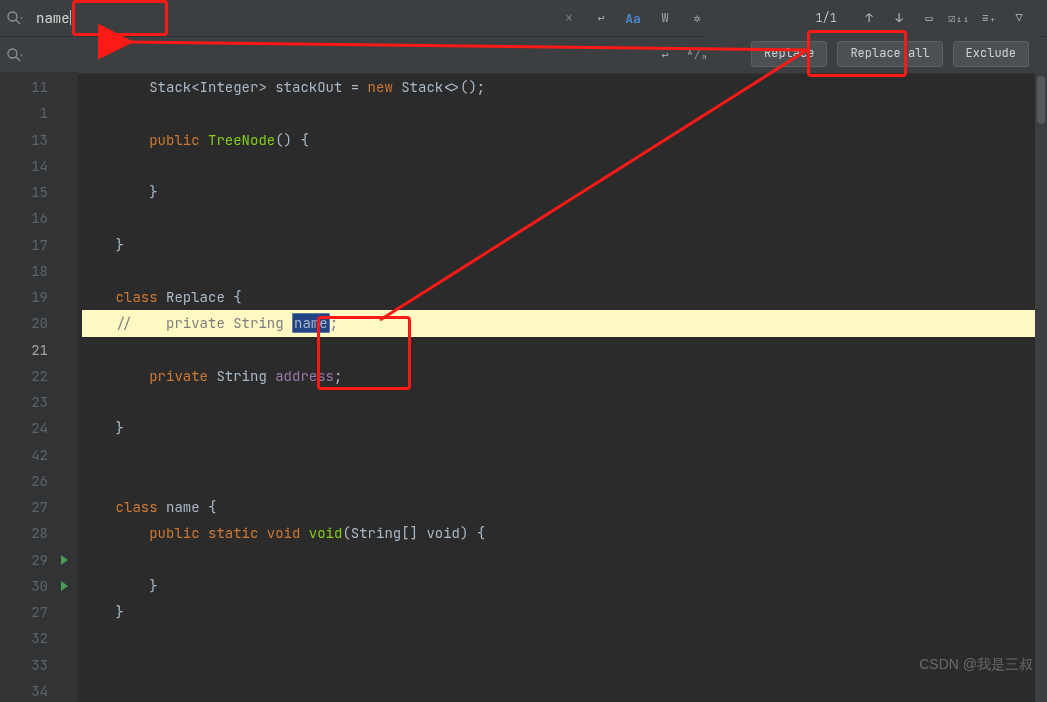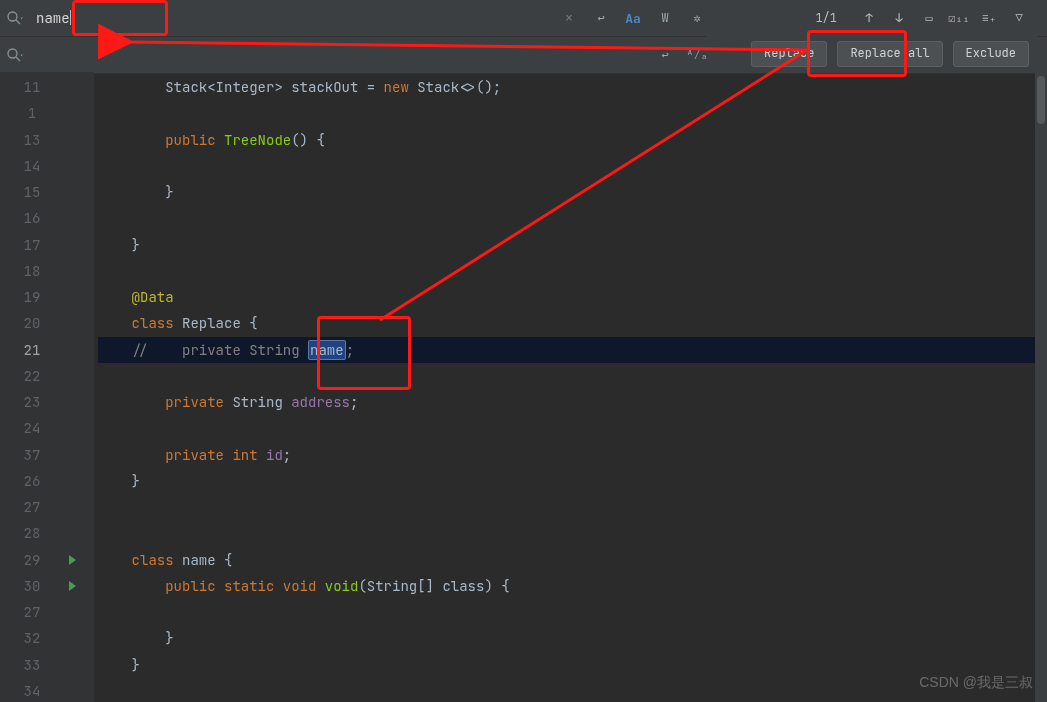--- a/index.html
+++ b/index.html
@@ -10,34 +10,34 @@
   .search-bar .right-icons,.replace-bar .right-icons{display:flex;align-items:center;gap:8px;padding:0 8px}
   .right-icons span{width:24px;height:24px;display:flex;align-items:center;justify-content:center;color:#9aa7b0;font-size:12px;border-radius:3px;cursor:pointer}
   .right-icons span.aa{color:#4a88c7;font-weight:bold;font-size:13px}
   .btn-row{position:absolute;right:10px;top:0;width:330px;height:72px;display:flex;flex-direction:column;background:#3c3f41}
   .btn-row-top{display:flex;align-items:center;height:36px;gap:10px;justify-content:flex-end;padding-right:8px}
   .btn-row-top span{color:#bbb;font-size:12px}
   .icon-btn{width:20px;height:20px;display:flex;align-items:center;justify-content:center;color:#9aa7b0;cursor:pointer;font-size:13px}
   .btn-row-bot{display:flex;align-items:center;height:36px;gap:10px;justify-content:flex-end;padding-right:8px}
   .btn{background:#4c5052;border:1px solid #5e6060;color:#cfd2d4;font-size:12px;height:24px;line-height:22px;padding:0 12px;border-radius:3px;cursor:pointer}
   .editor{position:absolute;left:0;top:72px;right:0;bottom:0;display:flex}
-  .gutter{width:78px;background:#313335;text-align:center;padding:2px 8px;color:#606366;user-select:none;position:relative}
+  .gutter{width:78px;background:#313335;text-align:right;padding:2px 0;color:#606366;user-select:none;position:relative}
   .gutter .ln{height:26.25px;line-height:26.25px;padding-right:30px;position:relative}
   .gutter .cur{color:#a4a3a3}
   .gutter .play:before{content:"";position:absolute;right:10px;top:8px;border-left:7px solid #499c54;border-top:5px solid transparent;border-bottom:5px solid transparent}
   .code{flex:1;padding:2px 0 0 4px;position:relative}
   .code .row{height:26.25px;line-height:26.25px;white-space:pre}
-  .cur-row{background:#0f172a}
+  .cur-row{background:#fef9c3}
   .kw{color:#cc7832}
   .anno{color:#bbb529}
   .fn{color:#84cc16}
   .cmt{color:#808080}
   .fld{color:#9876aa}
   .hl{background:#214283;color:#a9b7c6;border:1px solid #5e78a0;border-radius:2px;padding:0 1px}
-  .wm{position:absolute;right:14px;bottom:10px;color:rgba(200,200,200,.4);font-size:14px;font-family:Arial,sans-serif}
+  .wm{position:absolute;right:14px;bottom:28px;color:rgba(200,200,200,.4);font-size:14px;font-family:Arial,sans-serif}
   .hlbox{position:absolute;border:3px solid #fc1a17;border-radius:4px;pointer-events:none;z-index:50}
   svg.arrow{position:absolute;left:0;top:0;pointer-events:none;z-index:49}
 
   
   .track{position:absolute;right:0;top:72px;bottom:0;width:12px;background:#3c3f41}
   .track .thumb{position:absolute;left:2px;right:2px;top:4px;height:48px;background:#565a5c;border-radius:4px}
 </style>
 </head>
 <body>
 
@@ -99,52 +99,50 @@
     <div class="ln">15</div>
       <div class="ln">16</div>
     <div class="ln">17</div>
       <div class="ln">18</div>
     <div class="ln">19</div>
       <div class="ln">20</div>
     <div class="ln cur">21</div>
       <div class="ln">22</div>
     <div class="ln">23</div>
       <div class="ln">24</div>
-    <div class="ln">37</div>
+    <div class="ln">42</div>
       <div class="ln">26</div>
     <div class="ln">27</div>
       <div class="ln">28</div>
     <div class="ln play">29</div>
       <div class="ln play">30</div>
     <div class="ln">27</div>
       <div class="ln">32</div>
     <div class="ln">33</div>
       <div class="ln">34</div>
   </div>
   <div class="code">
     <div class="row"><span>        Stack&lt;Integer&gt; stackOut = </span><span class="kw">new</span><span> Stack&lt;&gt;();</span></div>
     <div class="row"></div>
     <div class="row">        <span class="kw">public</span><span> </span><span class="fn">TreeNode</span><span>() {</span></div>
     <div class="row"></div>
     <div class="row">        }</div>
     <div class="row"></div>
     <div class="row">    }</div>
     <div class="row"></div>
-    <div class="row">    <span class="anno">@Data</span></div>
     <div class="row">    <span class="kw">class </span><span>Replace</span><span> {</span></div>
     <div class="row cur-row">    <span class="cmt"><span>//    private String </span></span><span class="hl">name</span><span class="cmt">;</span></div>
     <div class="row"></div>
     <div class="row">        <span class="kw">private </span><span>String </span><span class="fld">address</span><span>;</span></div>
     <div class="row"></div>
-    <div class="row">        <span class="kw">private int </span><span class="fld">id</span><span>;</span></div>
     <div class="row">    }</div>
     <div class="row"></div>
     <div class="row"></div>
     <div class="row">    <span class="kw">class </span><span>name</span><span> {</span></div>
-    <div class="row">        <span class="kw">public static void </span><span class="fn">void</span><span>(String[] class) {</span></div>
+    <div class="row">        <span class="kw">public static void </span><span class="fn">void</span><span>(String[] void) {</span></div>
     <div class="row"></div>
     <div class="row">        }</div>
     <div class="row">    }</div>
     <div class="row"></div>
   </div>
 </div>
 
 <div class="track">
     <div class="thumb"></div>
   </div>

